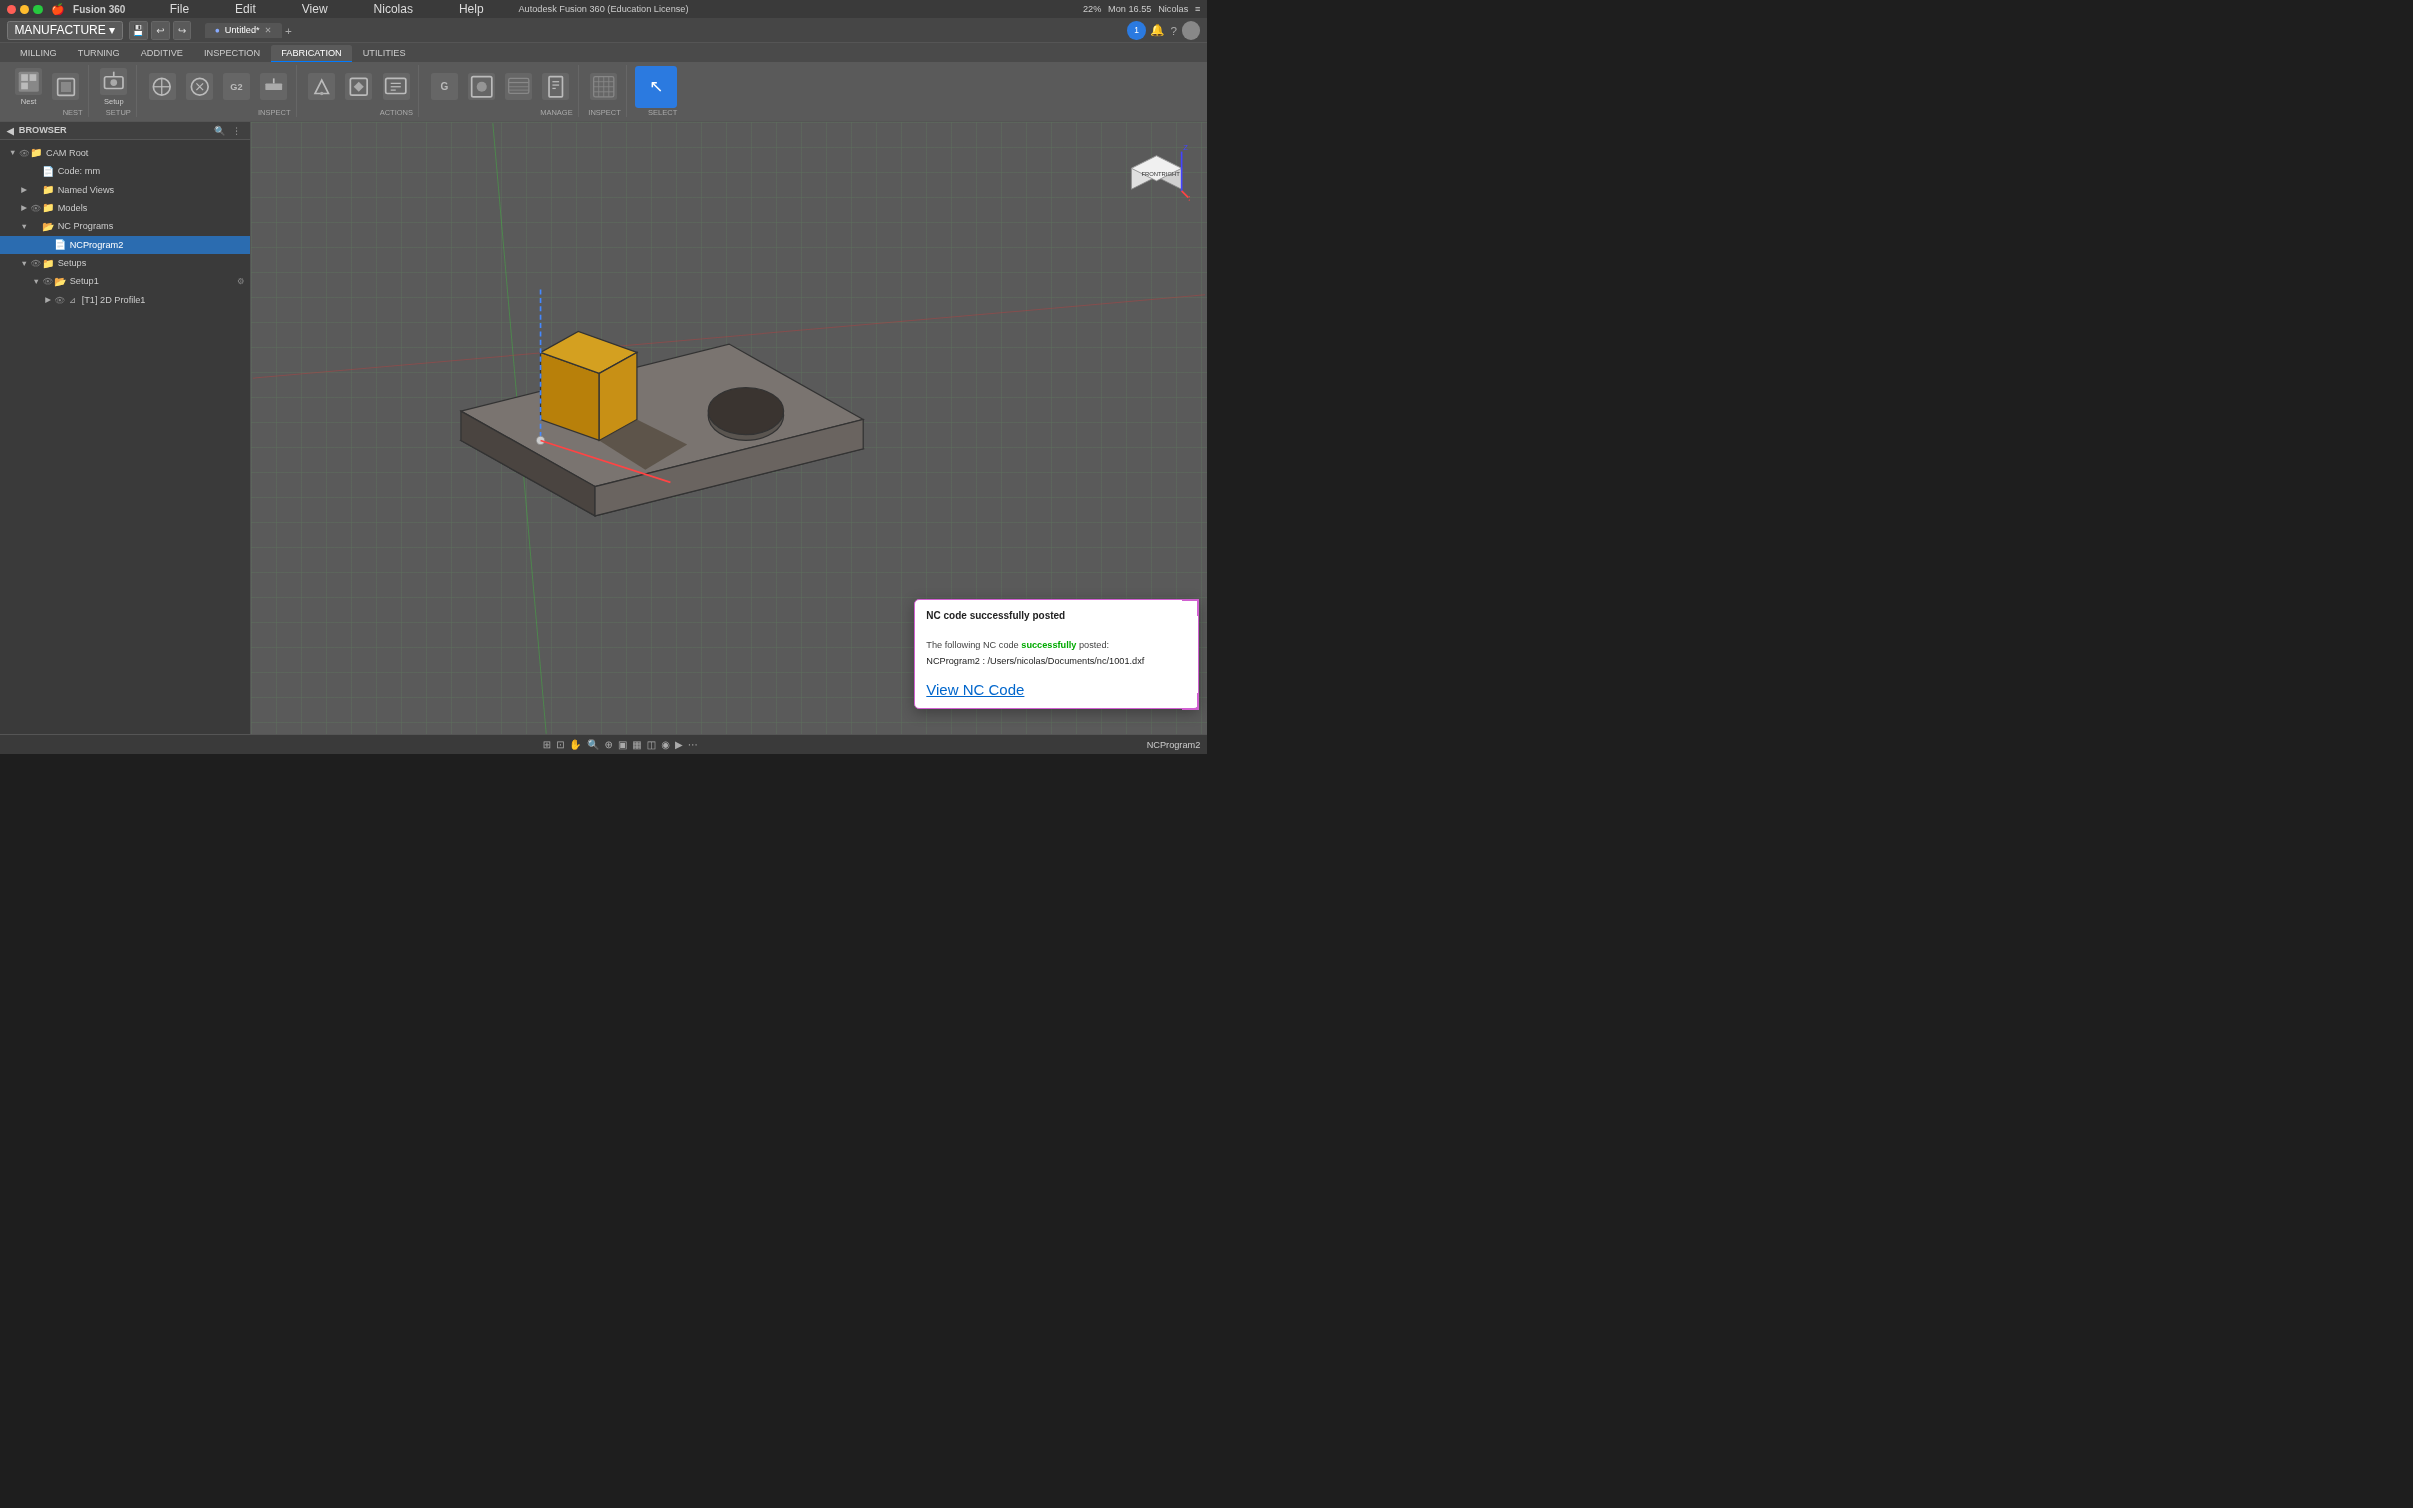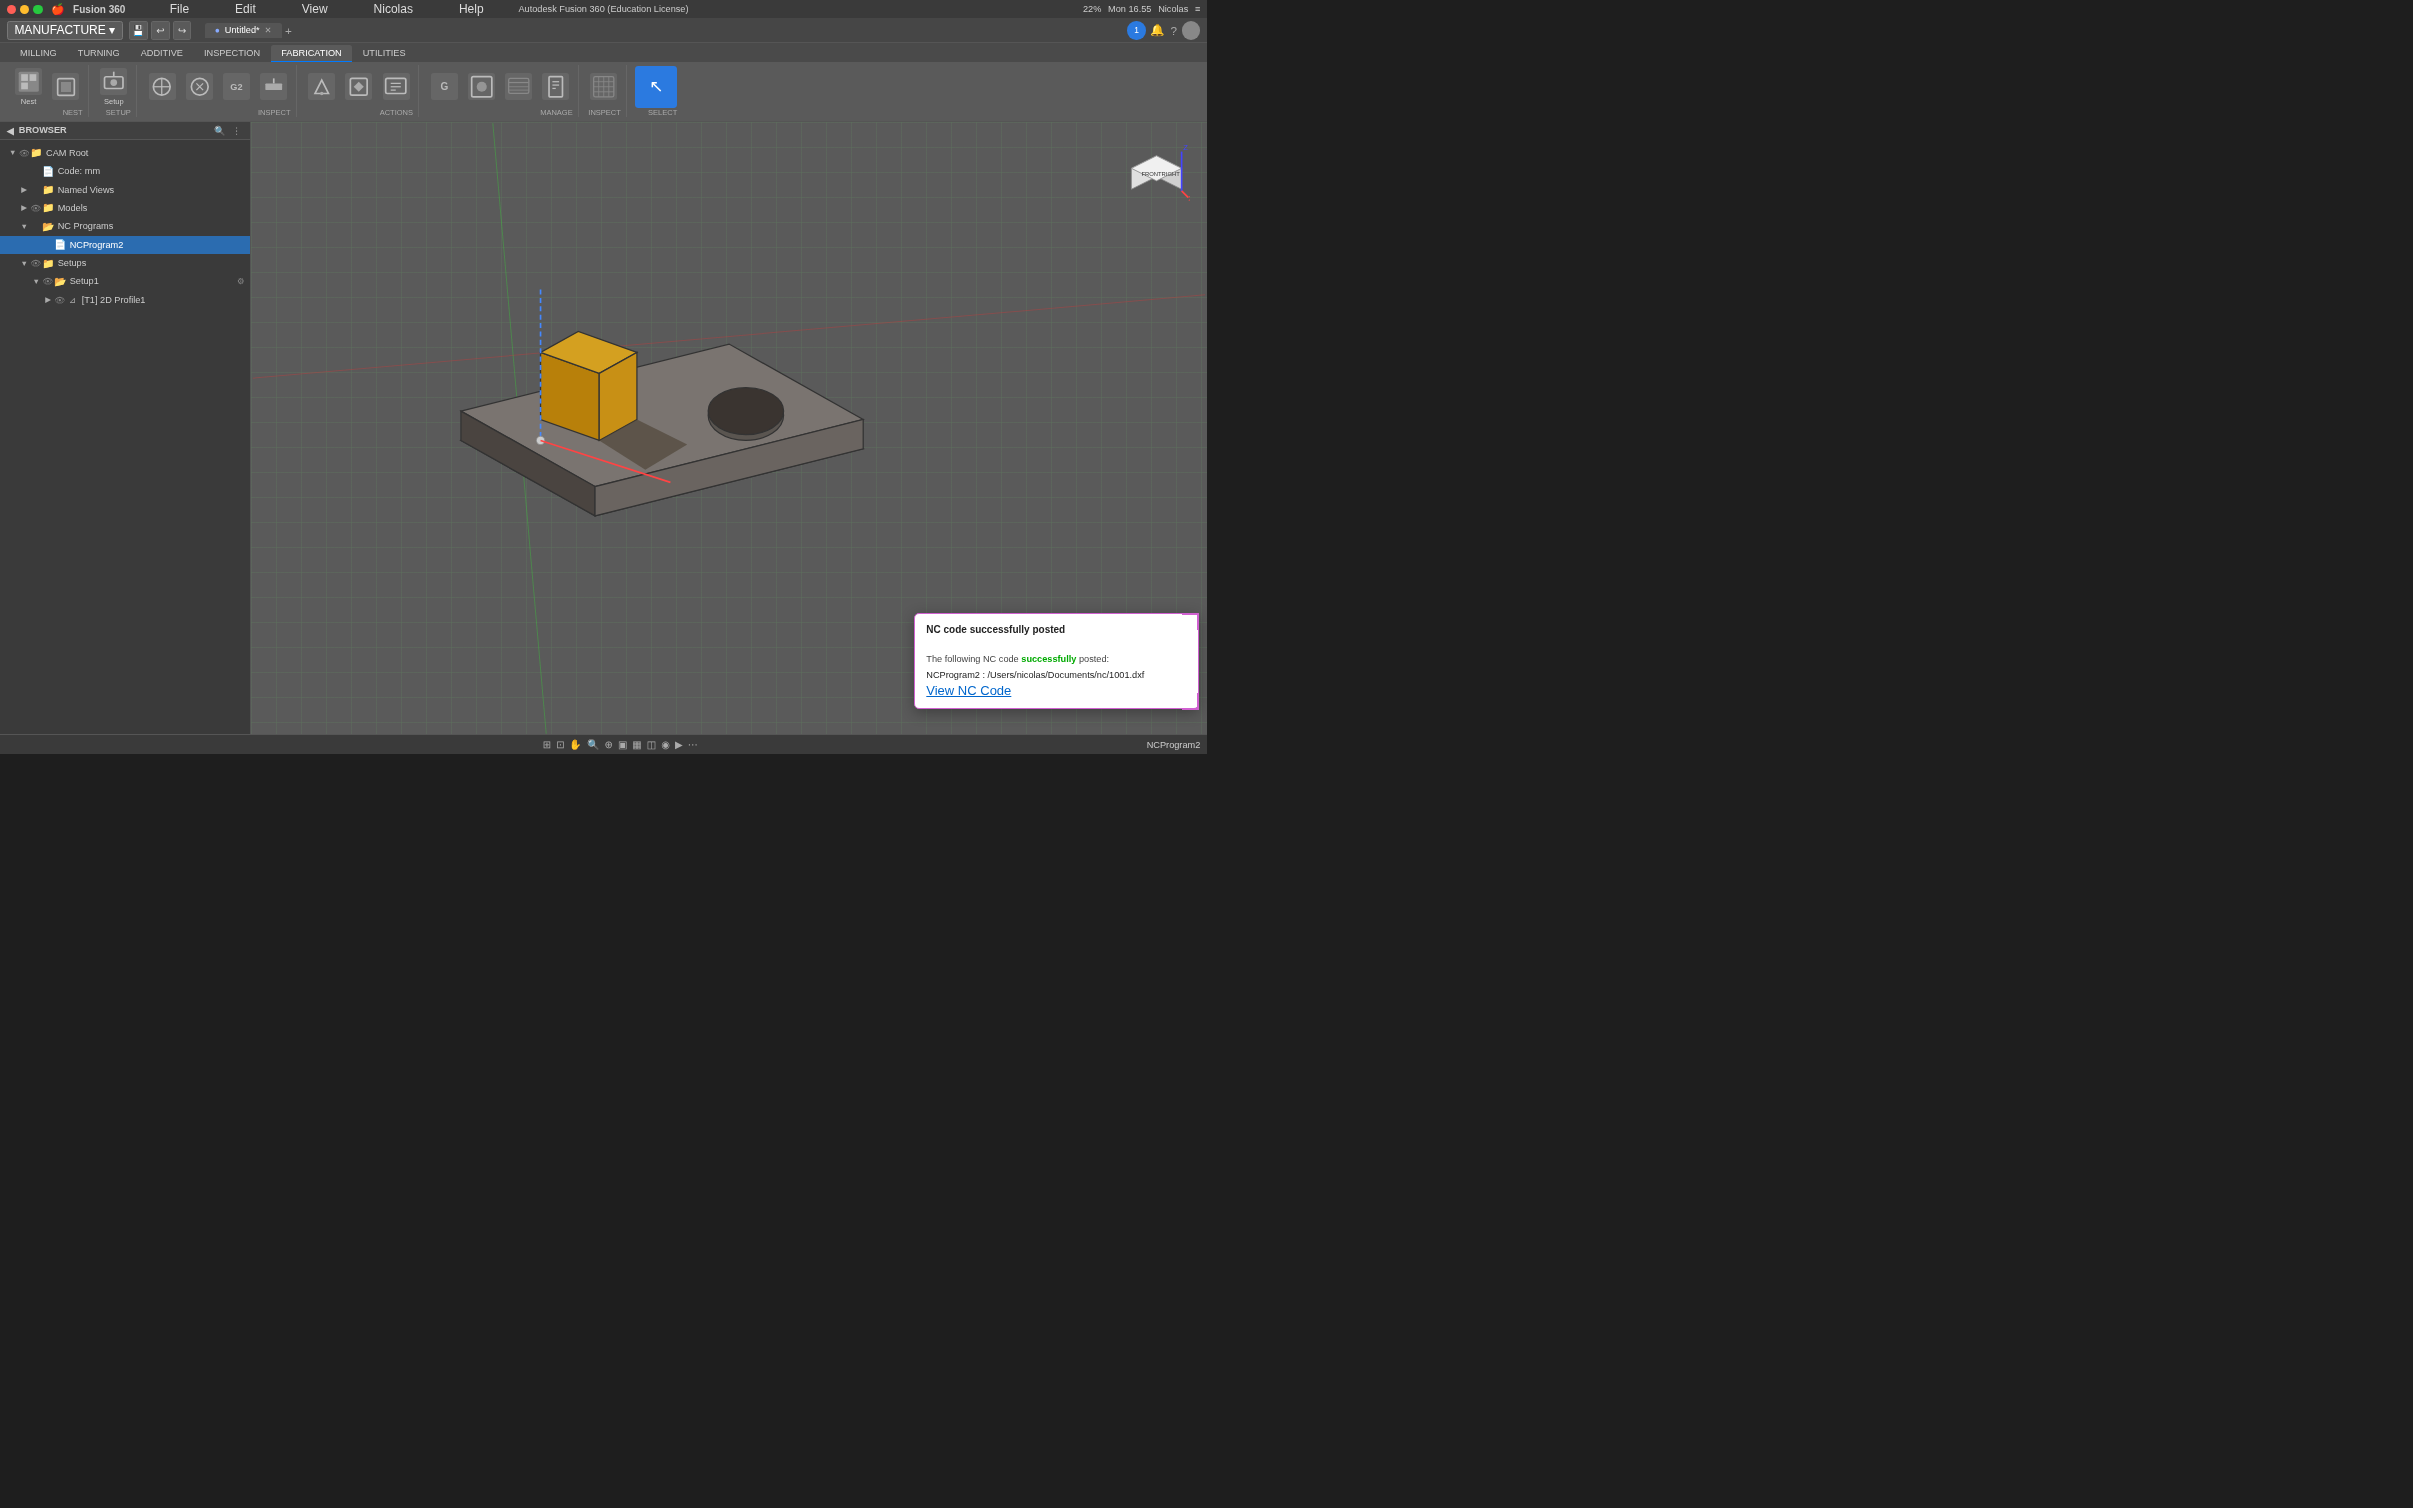--- a/index.html
+++ b/index.html
@@ -384,22 +384,22 @@
     }
     .notification-path {
       font-size: 9.2px;
       color: #222;
       margin-top: 3.4px;
     }
     .notification-link {
       color: #0066cc;
       text-decoration: underline;
       cursor: pointer;
-      font-size: 13px;
-      margin-top: 3px;
+      font-size: 15px;
+      margin-top: 15px;
       display: block;
     }
 
     
     .bottom-bar {
       width: 100%;
       height: 20px;
       background: #3a3a3a;
       border-top: 0.8px solid #555;
       display: flex;

